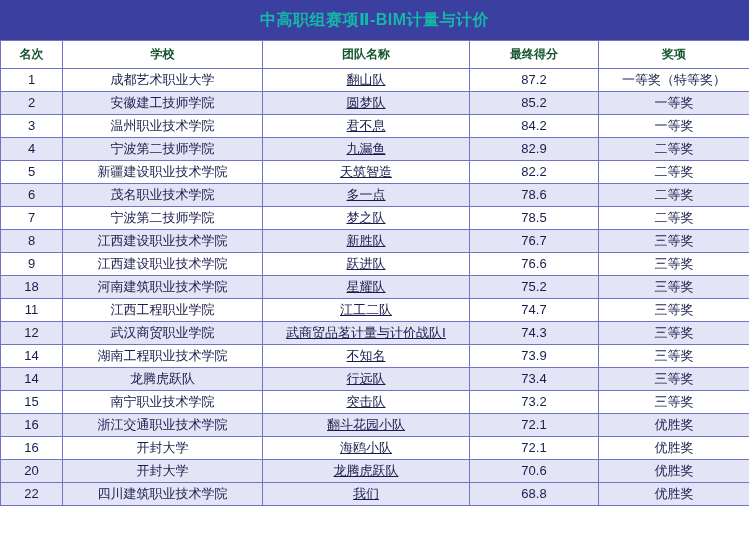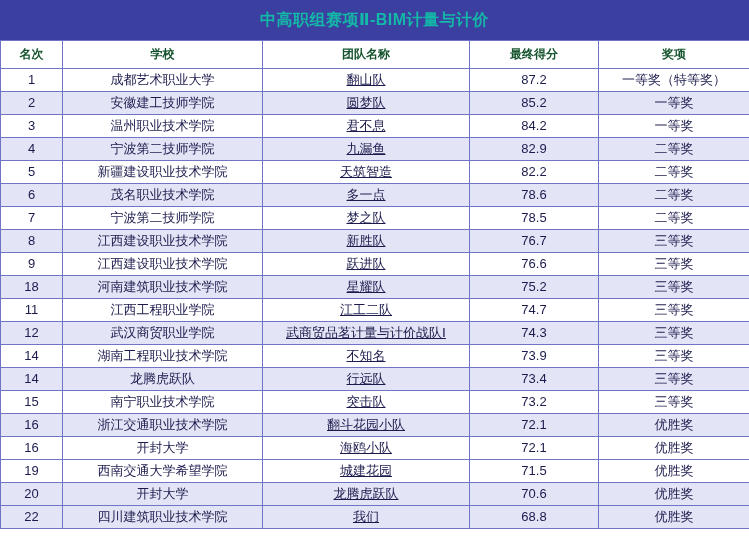--- a/index.html
+++ b/index.html
@@ -210,27 +210,20 @@
           <td class="score">72.1</td>
           <td class="award">优胜奖</td>
         </tr>
         <tr class="row-even">
           <td class="rank">16</td>
           <td class="school">开封大学</td>
           <td class="team">海鸥小队</td>
           <td class="score">72.1</td>
           <td class="award">优胜奖</td>
         </tr>
-        <tr class="row-even">
-          <td class="rank">19</td>
-          <td class="school">西南交通大学希望学院</td>
-          <td class="team">城建花园</td>
-          <td class="score">71.5</td>
-          <td class="award">优胜奖</td>
-        </tr>
         <tr class="row-odd">
           <td class="rank">20</td>
           <td class="school">开封大学</td>
           <td class="team">龙腾虎跃队</td>
           <td class="score">70.6</td>
           <td class="award">优胜奖</td>
         </tr>
         <tr class="row-odd">
           <td class="rank">22</td>
           <td class="school">四川建筑职业技术学院</td>

